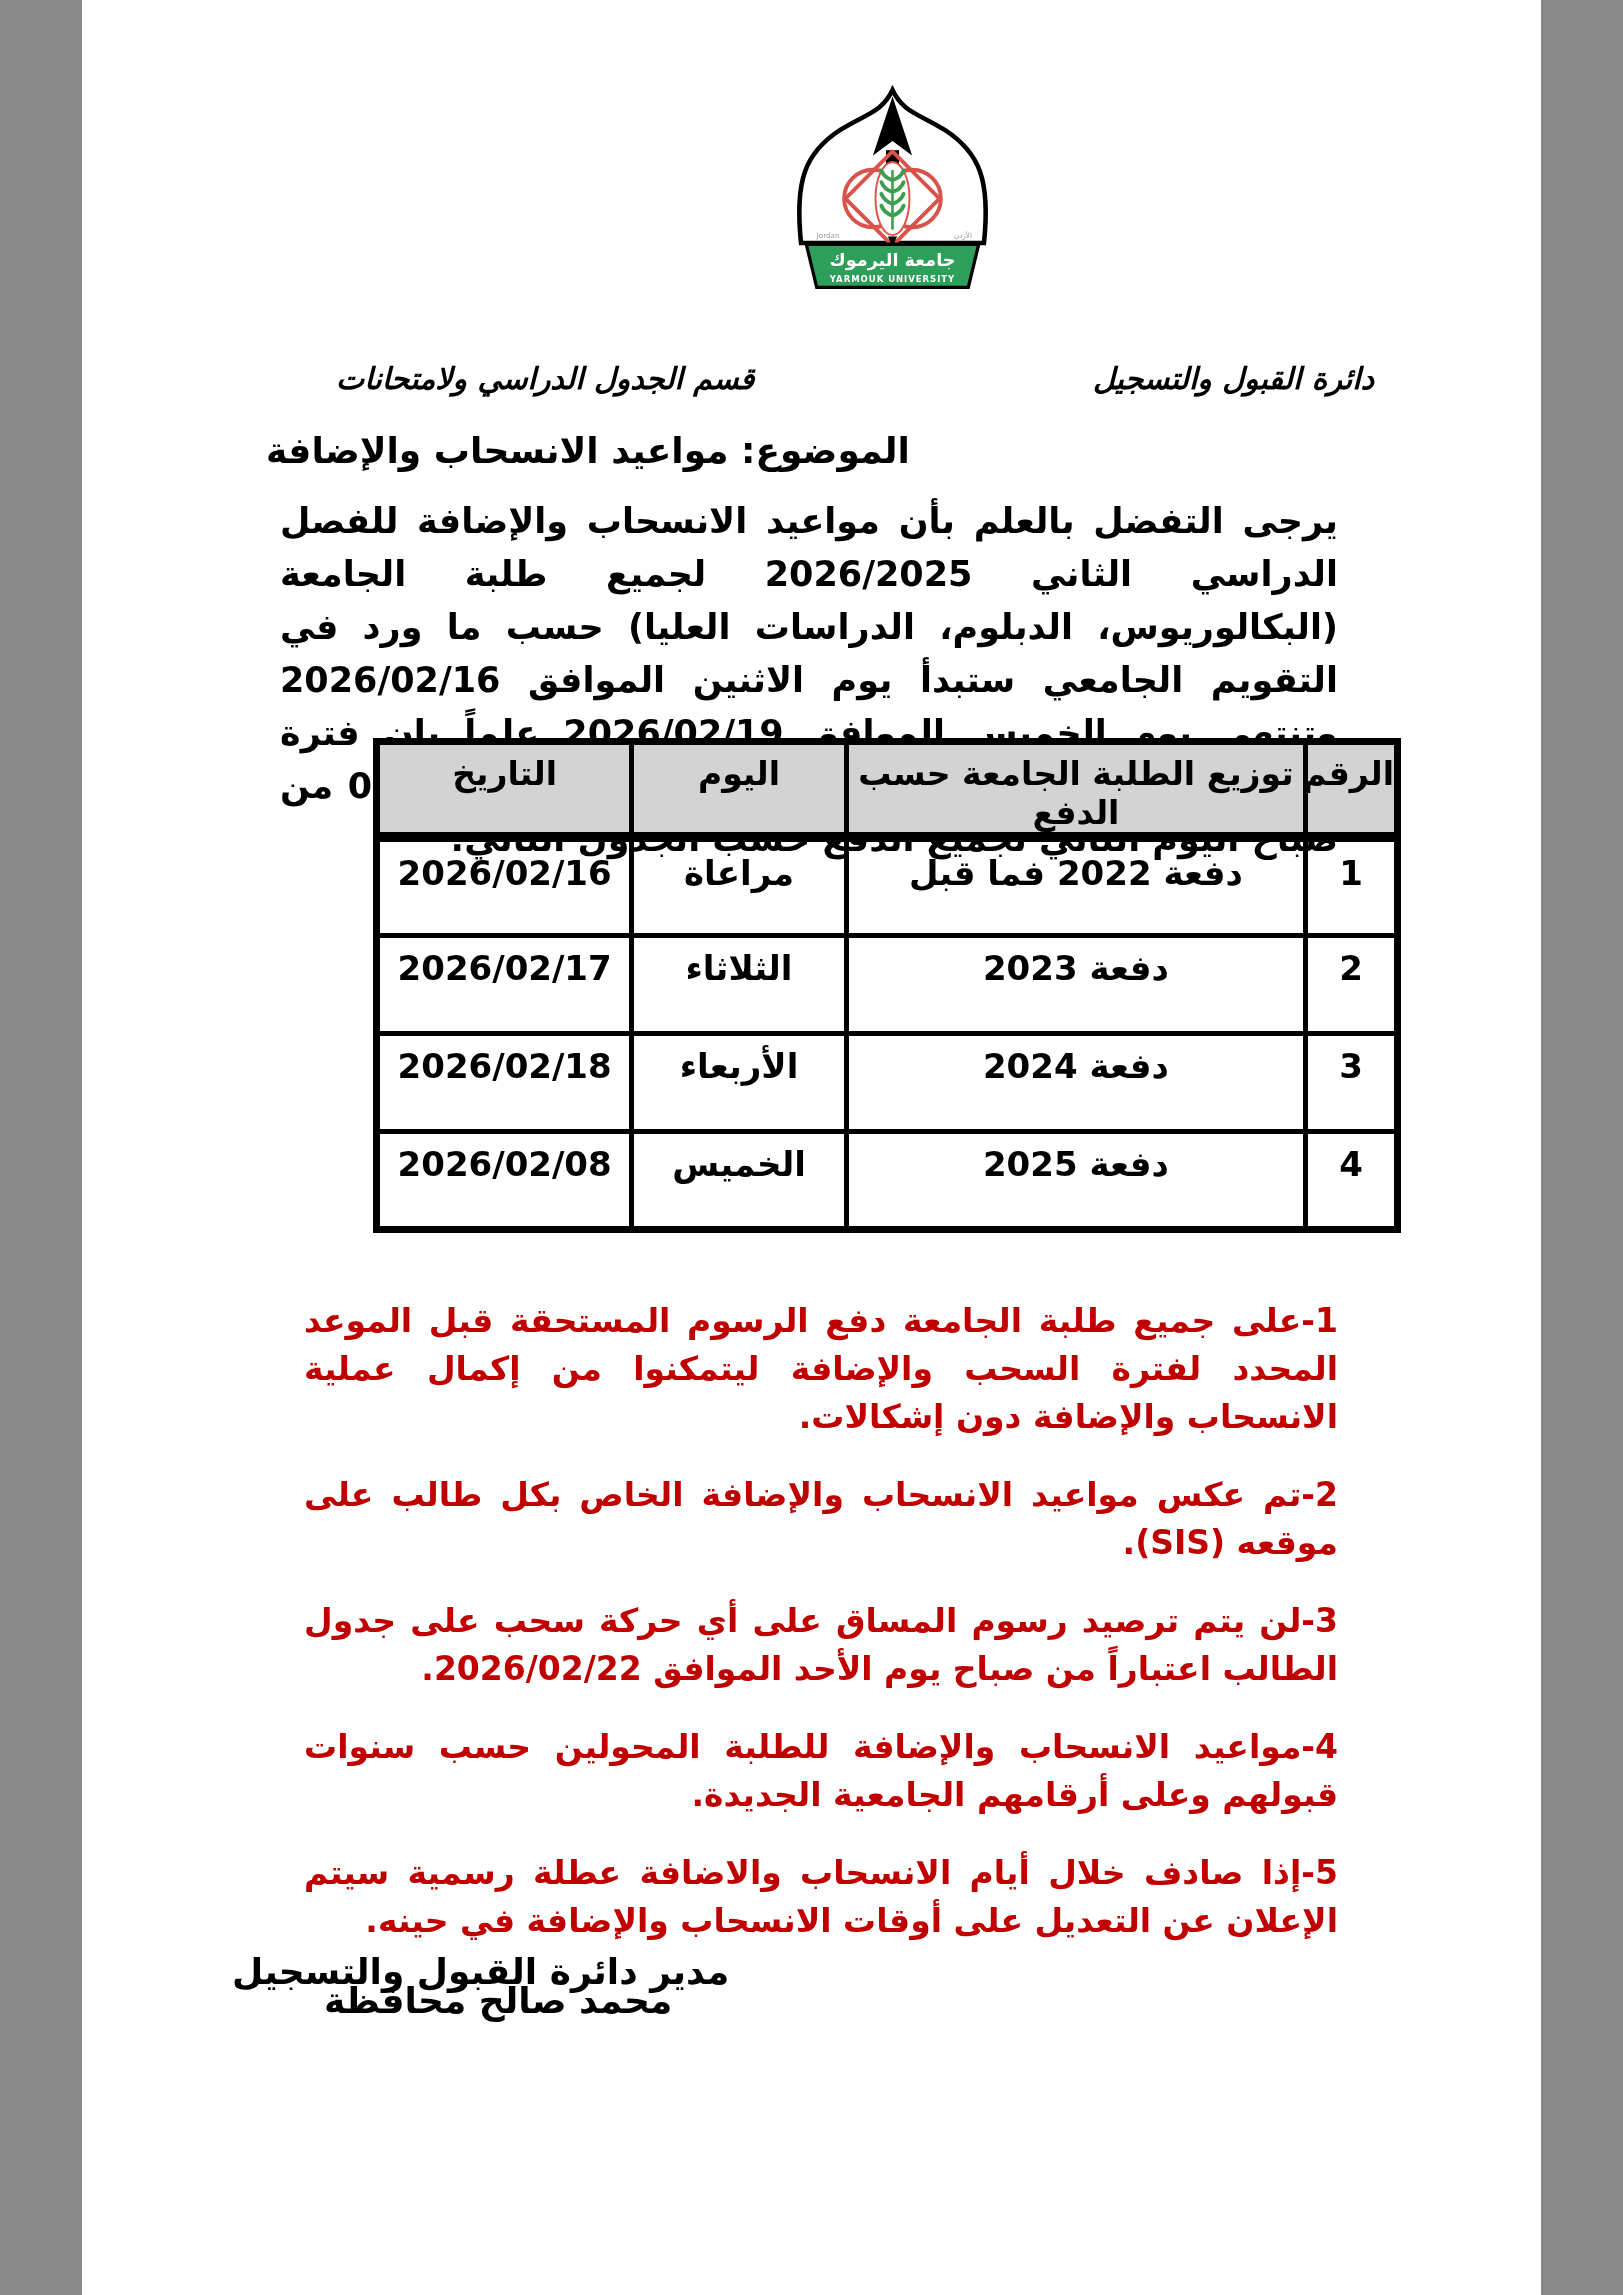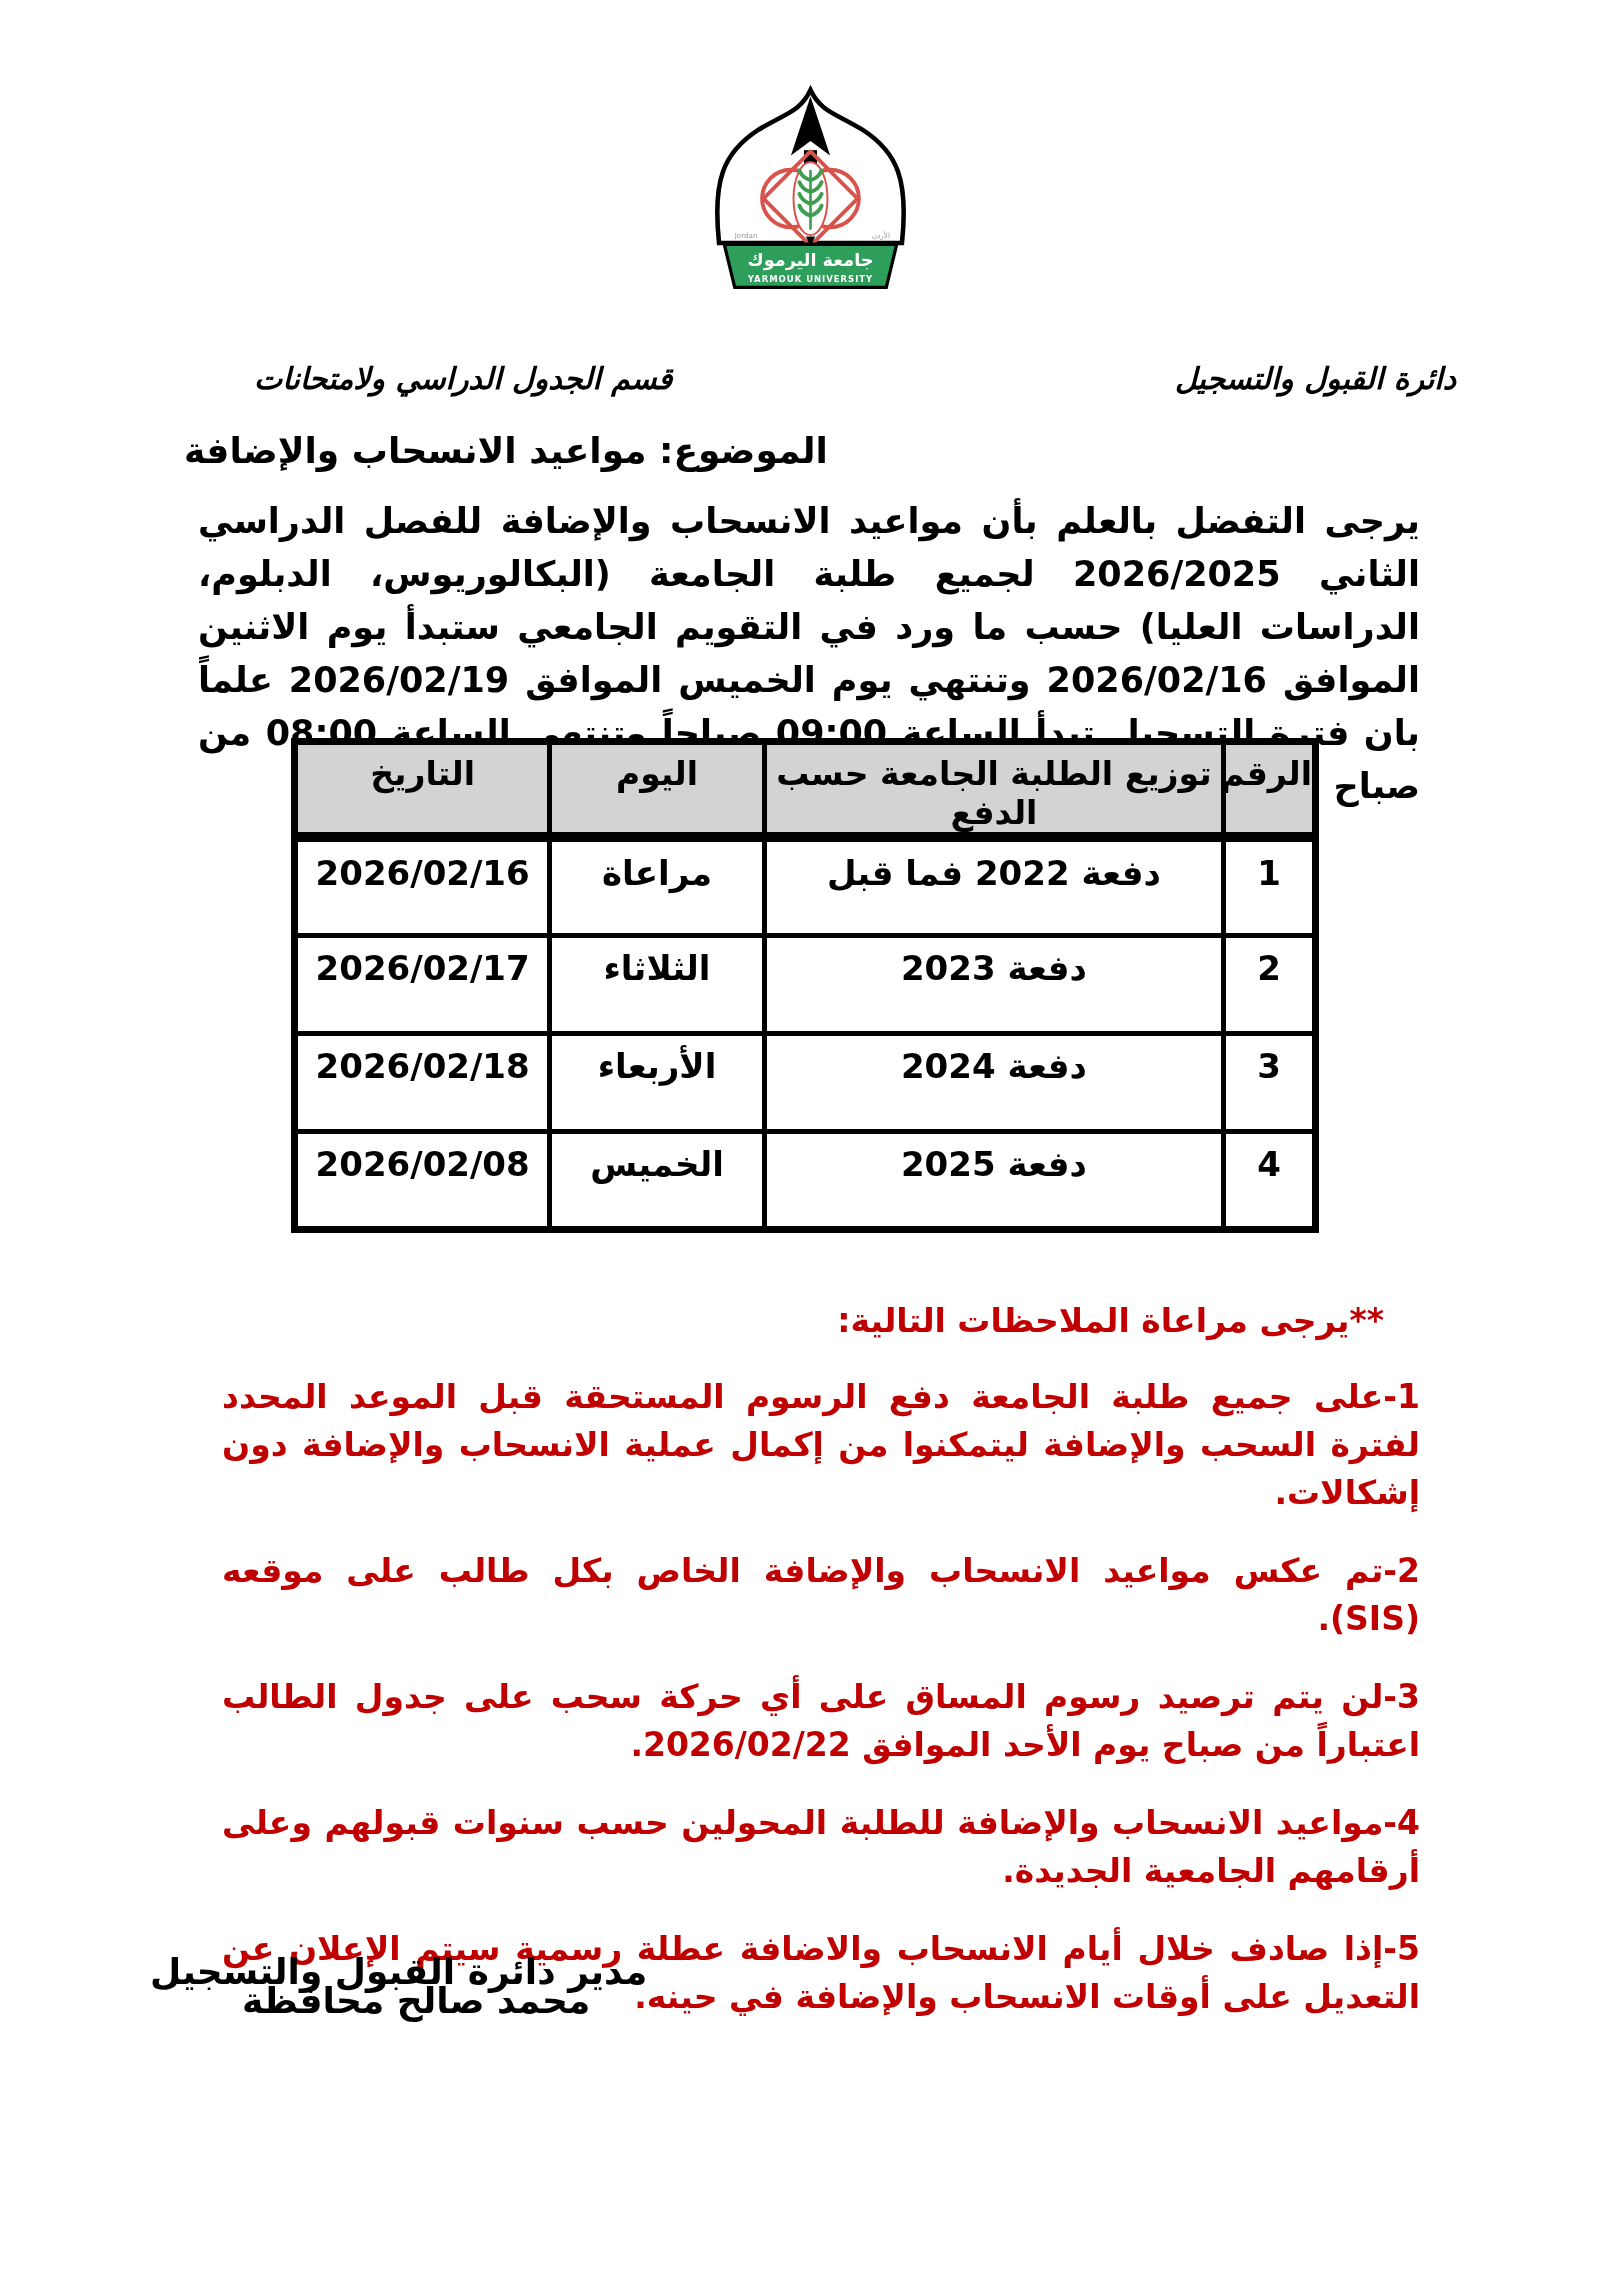--- a/index.html
+++ b/index.html
@@ -1,19 +1,19 @@
 <!DOCTYPE html>
 <html lang="ar" style="font-size:10.5px"><head>
 <meta charset="utf-8">
 <style>
   * { box-sizing: border-box; margin: 0; padding: 0; }
   html,body { background:#888; }
   .page {
     position: relative;
-    width: 1623px;
+    width: 1459px;
     height: 2295px;
     margin: 0 auto;
     background: #ffffff;
     font-family: "DejaVu Sans", "Liberation Sans", sans-serif;
     color: #000;
     overflow: hidden;
   }
 
   
   .logo { position: absolute; left: 672px; top: 73px; width: 277px; height: 221px; }
@@ -171,21 +171,20 @@
           <td>4</td>
           <td>دفعة 2025</td>
           <td>الخميس</td>
           <td>2026/02/08</td>
         </tr>
       </tbody>
     </table>
   </div>
 
   <div class="notes" style="color:#c00000">
-    <p class="notes-heading">**يرجى مراعاة الملاحظات التالية:</p>
     <p class="note">1-على جميع طلبة الجامعة دفع الرسوم المستحقة قبل الموعد المحدد لفترة السحب والإضافة ليتمكنوا من إكمال عملية الانسحاب والإضافة دون إشكالات.</p>
     <p class="note">2-تم عكس مواعيد الانسحاب والإضافة الخاص بكل طالب على موقعه (SIS).</p>
     <p class="note">3-لن يتم ترصيد رسوم المساق على أي حركة سحب على جدول الطالب اعتباراً من صباح يوم الأحد الموافق 2026/02/22.</p>
     <p class="note">4-مواعيد الانسحاب والإضافة للطلبة المحولين حسب سنوات قبولهم وعلى أرقامهم الجامعية الجديدة.</p>
     <p class="note">5-إذا صادف خلال أيام الانسحاب والاضافة عطلة رسمية سيتم الإعلان عن التعديل على أوقات الانسحاب والإضافة في حينه.</p>
   </div>
 
   <div class="sig-title">مدير دائرة القبول والتسجيل</div>
   <div class="sig-name">محمد صالح محافظة</div>
 

